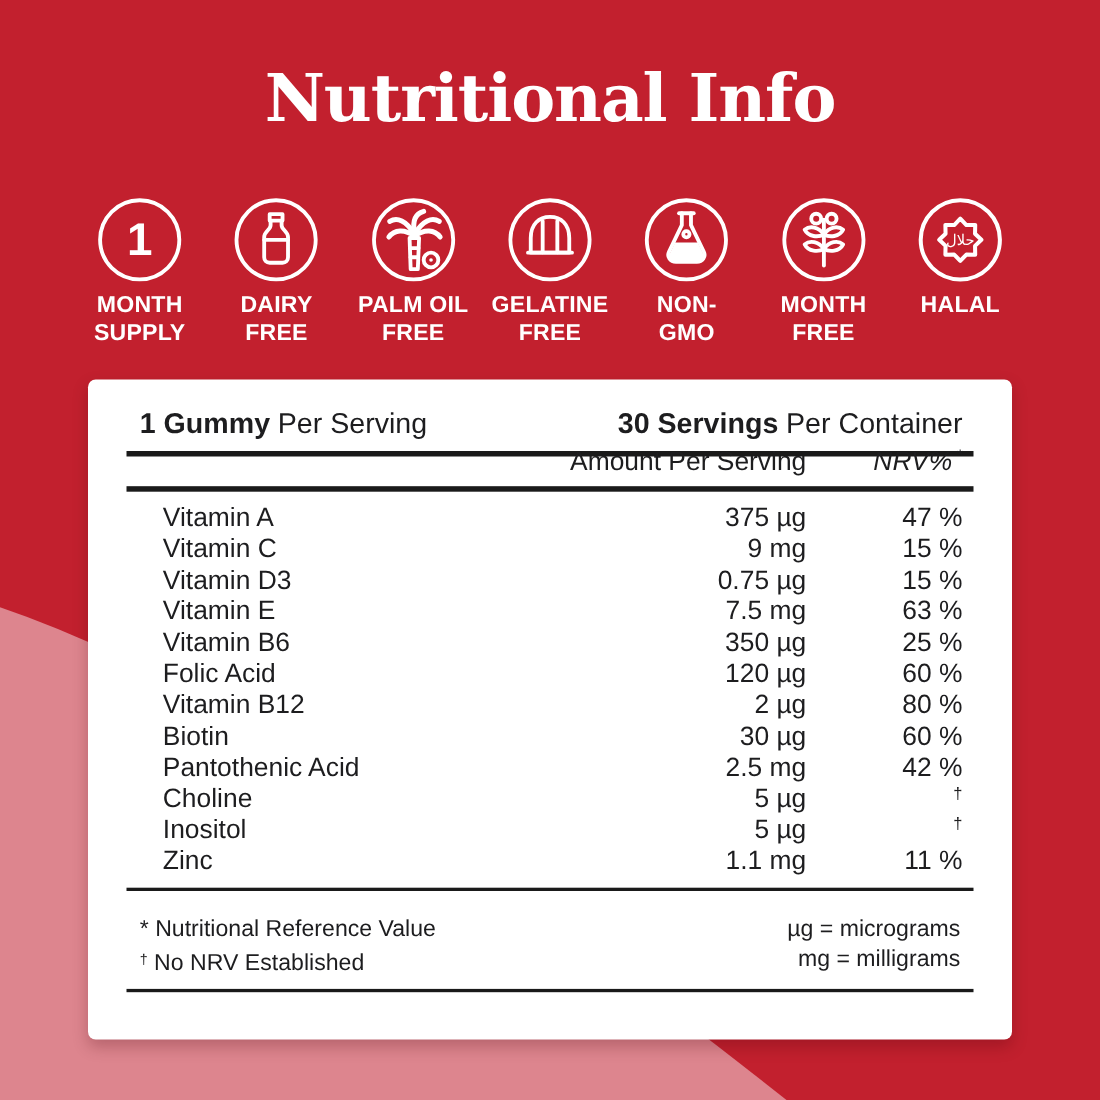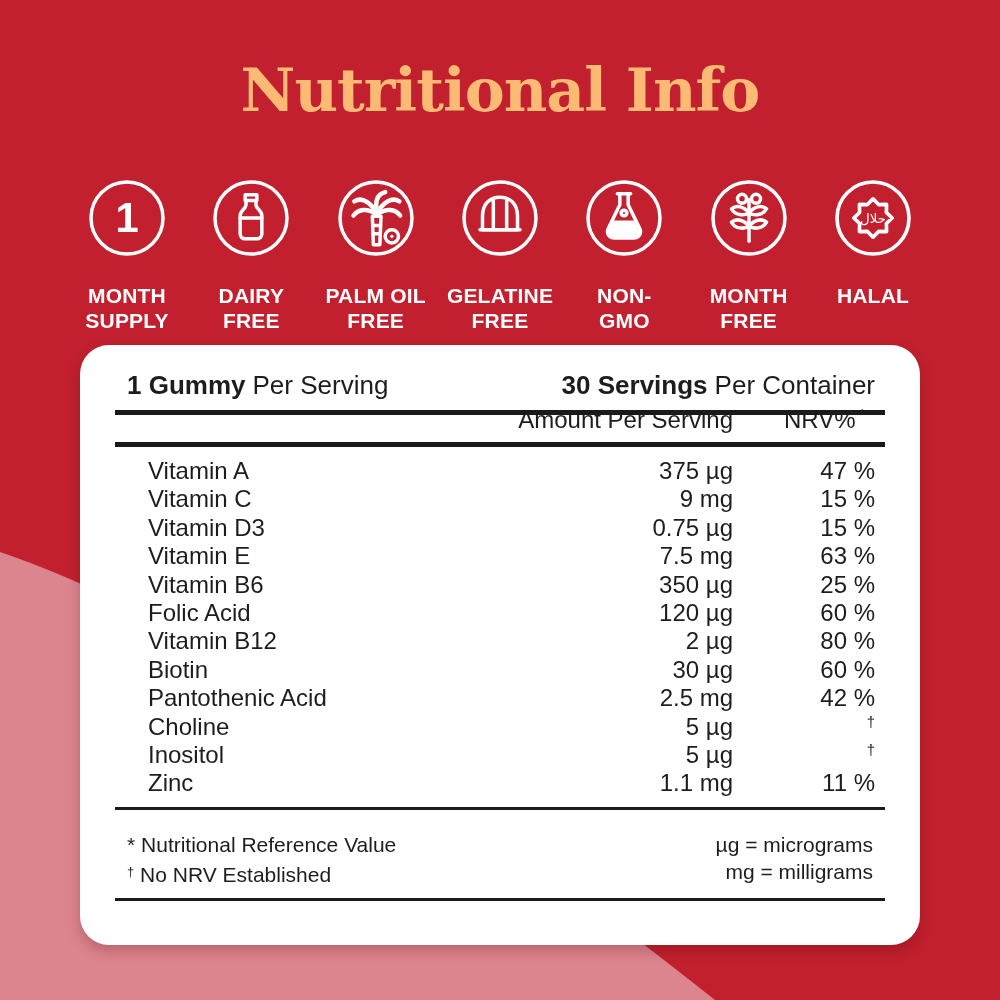--- a/index.html
+++ b/index.html
@@ -6,55 +6,55 @@
   .stage{
     position:relative;width:1000px;height:1000px;overflow:hidden;
     background:#C2202E;
     font-family:"Liberation Sans",sans-serif;
     -webkit-font-smoothing:antialiased;
   }
   .bg-blob{position:absolute;left:0;top:0;width:1000px;height:1000px;z-index:0;}
   
   .title{
     position:absolute;top:54px;left:0;width:1000px;z-index:1;
-    text-align:center;color:#fdba74;
+    text-align:center;color:#ffffff;
     font-family:"DejaVu Serif",serif;font-weight:700;
     font-size:60px;letter-spacing:-1px;line-height:1.2;margin:0;
   }
   
   .badges{
     position:absolute;top:178px;left:68px;width:864px;z-index:1;
     display:flex;justify-content:space-between;
   }
   .badge{flex:0 0 118px;display:flex;flex-direction:column;align-items:center;}
   .badge svg{width:80px;height:80px;display:block;}
   .badge-label{
-    margin-top:25px;text-align:center;color:#FFFFFF;
+    margin-top:7px;text-align:center;color:#FFFFFF;
     font-size:21px;font-weight:700;line-height:25px;letter-spacing:.2px;
   }
   .badge-label span{display:block;}
   
   .card{
     position:absolute;left:80px;top:345px;width:840px;height:600px;z-index:2;
-    background:#FFFFFF;border-radius:29px;color:#1D1D1F;
+    background:#FFFFFF;border-radius:7px;color:#1D1D1F;
     box-shadow:0 6px 14px rgba(70,0,10,.25);
   }
   .card-head{
     padding:25px 45px 0 47px;display:flex;justify-content:space-between;
     font-size:26px;line-height:30px;
   }
   .card-head b{font-weight:700;}
   .card-head .reg{font-weight:400;margin-left:7px;}
   .rule{margin:0 35px;background:#1A1A1A;}
   .rule.thick{height:5px;}
   .rule.thin{height:3px;}
   .rule.r1{margin-top:10px;}
   .col-head{position:relative;height:27px;font-size:24px;}
   .col-head .amount-col{position:absolute;right:187px;bottom:8px;}
-  .col-head .nrv-col{position:absolute;right:55px;bottom:8px;}
+  .col-head .nrv-col{position:absolute;right:45px;bottom:8px;font-style:italic;}
   .col-head sup{font-size:14px;margin-left:4px;}
   .rows{margin-top:10px;}
   .row{position:relative;height:28.4px;line-height:28.4px;font-size:24px;}
   .row .nm{padding-left:68px;}
   .row .amt{position:absolute;right:187px;top:0;}
   .row .nrv{position:absolute;right:45px;top:0;}
   .row .nrv.dagger{font-size:15px;top:-5px;}
   .rule.r3{margin-top:9px;}
   .footnotes{
     padding:9px 47px 0 47px;display:flex;justify-content:space-between;

